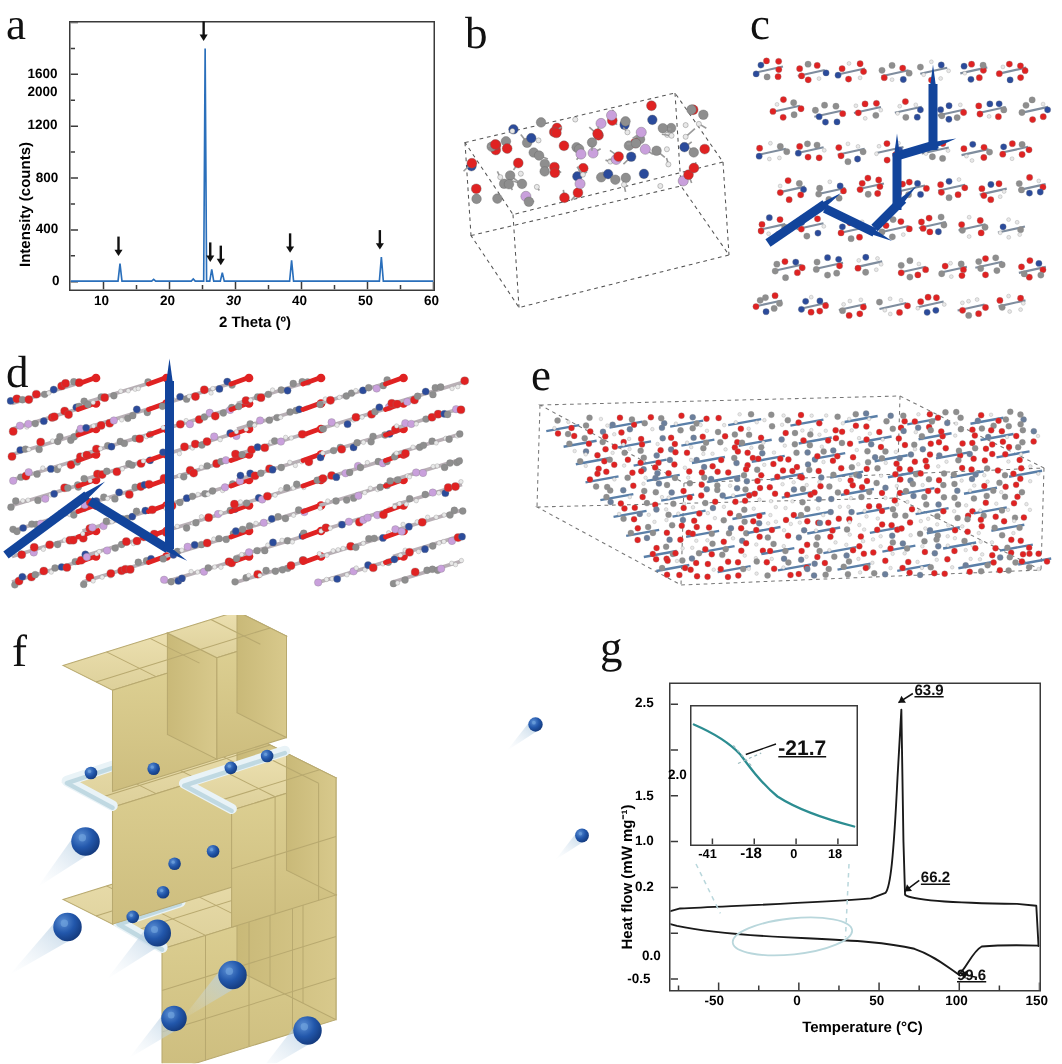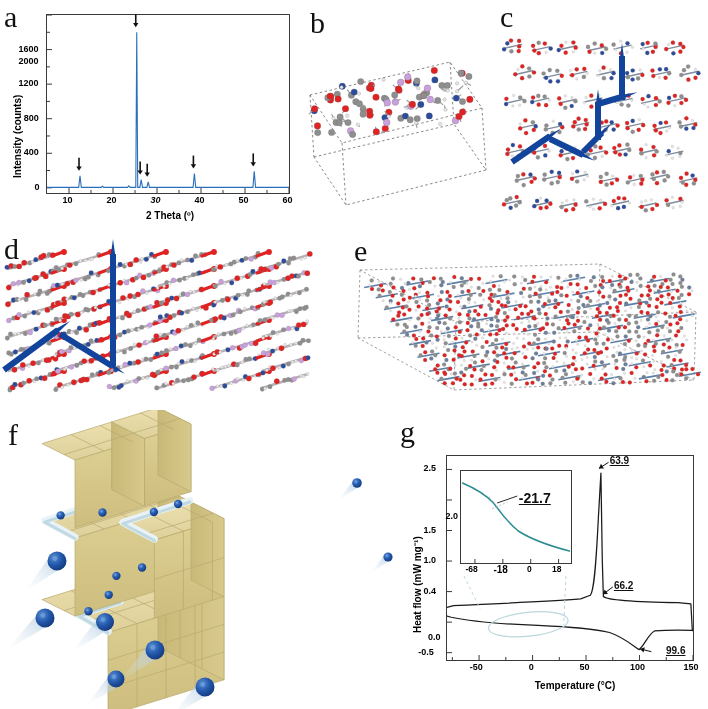--- a/index.html
+++ b/index.html
@@ -2419,21 +2419,21 @@
         <line x1="219.26086956521738" y1="204" x2="219.26086956521738" y2="201" stroke="#3a3a3a" stroke-width="1"></line>
         <path d="M 0 151.47305389221557 L 6.4173913043478255 149.64071856287427 C 42.78260869565217 147.80838323353294, 96.26086956521739 145.97604790419163, 133.69565217391303 142.92215568862275 L 143.32173913043476 139.2574850299401 C 146.5304347826087 135.59281437125748, 148.6695652173913 117.26946107784431, 151.34347826086957 62.299401197604794 L 153.9104347826087 17.101796407185645 L 155.30086956521737 105.05389221556887 L 156.37043478260867 140.47904191616766 C 160.43478260869566 144.1437125748503, 187.17391304347828 145.97604790419163, 231.02608695652174 146.58682634730542 L 243.8608695652174 147.80838323353294 L 245.3582608695652 174.68263473053892" fill="none" stroke="#1a1a1a" stroke-width="1.25" stroke-linejoin="round" stroke-linecap="round"></path>
         <path d="M 0 160.0239520958084 L 4.278260869565218 161.24550898203594 C 21.391304347826086 164.91017964071858, 53.47826086956522 167.96407185628743, 90.91304347826086 169.49101796407186 C 123 171.01796407185628, 144.3913043478261 172.23952095808383, 162.57391304347826 176.51497005988026 C 175.40869565217392 180.79041916167665, 183.96521739130435 188.11976047904193, 192.09391304347824 193.61676646706587 C 196.8 190.56287425149702, 201.07826086956524 178.34730538922156, 207.49565217391304 174.9880239520958 C 218.19130434782608 174.07185628742516, 235.30434782608697 174.07185628742516, 245.3582608695652 174.37724550898204" fill="none" stroke="#1a1a1a" stroke-width="1.25" stroke-linejoin="round" stroke-linecap="round"></path>
         <ellipse cx="81.28695652173913" cy="168.2694610778443" rx="40" ry="12" fill="none" stroke="#b9d7dc" stroke-width="1.2" transform="rotate(-6 81.28695652173913 168.2694610778443)"></ellipse>
       </svg>
   </div>
 
   <div id="gYTicks">
       <div class="tk" style="left:18.2px;top:231.67065868263472px;">-0.5</div>
       <div class="tk" style="left:28px;top:201.1317365269461px;margin-top:16px;">0.0</div>
-      <div class="tk" style="left:23.4px;top:170.59281437125748px;">0.4</div>
+      <div class="tk" style="left:23.4px;top:170.59281437125748px;">0.2</div>
       <div class="tk" style="left:23.4px;top:140.05389221556885px;">1.0</div>
       <div class="tk" style="left:23.4px;top:109.51497005988023px;">1.5</div>
       <div class="tk" style="left:23.4px;top:96px;margin-left:22px;">2.0</div>
       <div class="tk" style="left:23.4px;top:48.43712574850301px;">2.5</div>
     </div>
   <div id="gXTicks">
       <div class="tk" style="left:69.68695652173912px;top:247px;">-50</div>
       <div class="tk" style="left:128.76521739130433px;top:247px;">0</div>
       <div class="tk" style="left:179.44347826086957px;top:247px;">50</div>
       <div class="tk" style="left:230.12173913043478px;top:247px;">100</div>
@@ -2443,36 +2443,36 @@
       <svg width="308" height="294" viewBox="0 0 308 294" style="position:absolute;left:0;top:0;pointer-events:none;">
         <line x1="208.57391304347826" y1="47.32934131736528" x2="198.94782608695652" y2="53.43712574850301" stroke="#111" stroke-width="1"></line>
         <polygon points="198.94782608695652,53.43712574850301 200.95828202040647,48.859127611800034 203.94611157313446,53.568053968008655" fill="#111"></polygon>
         <line x1="212.85217391304346" y1="171.92814371257487" x2="203.01217391304348" y2="179.2574850299401" stroke="#111" stroke-width="1"></line>
         <polygon points="203.01217391304348,179.2574850299401 204.67492111913216,174.54205591599467 208.00626885586954,179.01455355392426" fill="#111"></polygon>
         <line x1="251.35652173913041" y1="236.67065868263472" x2="240.12608695652173" y2="233.92215568862275" stroke="#111" stroke-width="1"></line>
         <polygon points="240.12608695652173,233.92215568862275 244.82024696438654,232.20027827702728 243.49451434905157,237.61724660783634" fill="#111"></polygon>
       </svg>
       <div class="ann" style="left:209.64347826086959px;top:40.32934131736528px;">63.9</div>
       <div class="ann" style="left:213.92173913043476px;top:164.92814371257487px;">66.2</div>
-      <div class="ann" style="left:266px;top:229.67065868263472px;">99.6</div>
+      <div class="ann" style="left:238px;top:229.67065868263472px;">99.6</div>
     </div>
 
   <div class="axisbox" id="gInsetBox" style="left:60px;top:55px;width:110px;height:92px;">
     <svg id="gInsetSvg" width="110" height="92" viewBox="0 0 110 92" style="position:absolute;left:0;top:0;">
         <line x1="13.943661971830986" y1="92" x2="13.943661971830986" y2="88" stroke="#3a3a3a" stroke-width="1"></line>
         <line x1="41.83098591549296" y1="92" x2="41.83098591549296" y2="88" stroke="#3a3a3a" stroke-width="1"></line>
         <line x1="69.71830985915493" y1="92" x2="69.71830985915493" y2="88" stroke="#3a3a3a" stroke-width="1"></line>
         <line x1="97.60563380281691" y1="92" x2="97.60563380281691" y2="88" stroke="#3a3a3a" stroke-width="1"></line>
         <path d="M 1.5492957746478873 12 C 10.84507042253521 16, 23.239436619718308 22, 32.53521126760563 32 C 38.732394366197184 40, 44.929577464788736 50, 57.323943661971825 60 C 69.71830985915493 68, 85.2112676056338 74, 108.45070422535211 80" fill="none" stroke="#2c8d91" stroke-width="1.5" stroke-linecap="round"></path>
         <line x1="27.887323943661972" y1="26" x2="40.28169014084507" y2="40" stroke="#9ab9bd" stroke-width="0.8" stroke-dasharray="2,2"></line>
         <line x1="30.985915492957748" y1="38" x2="46.478873239436616" y2="31" stroke="#9ab9bd" stroke-width="0.8" stroke-dasharray="2,2"></line>
       </svg>
   </div>
   <div id="gInsetTicks">
-      <div class="tk" style="left:65.543661971831px;top:149px;font-size:8.5px;">-68</div>
+      <div class="tk" style="left:65.543661971831px;top:149px;font-size:8.5px;">-41</div>
       <div class="tk" style="left:93.43098591549295px;top:149px;font-size:10px;">-18</div>
       <div class="tk" style="left:126.91830985915495px;top:149px;font-size:8.5px;">0</div>
       <div class="tk" style="left:152.0056338028169px;top:149px;font-size:8.5px;">18</div>
     </div>
   <div id="gInsetAnn">
       <svg width="308" height="294" viewBox="0 0 308 294" style="position:absolute;left:0;top:0;pointer-events:none;">
         <line x1="117.32394366197182" y1="81" x2="97.1830985915493" y2="88" stroke="#111" stroke-width="0.9"></line>
         <line x1="64" y1="161" x2="80.22608695652174" y2="193.91616766467067" stroke="#b9d7dc" stroke-width="1" stroke-dasharray="3,3"></line>
         <line x1="166" y1="161" x2="163.6521739130435" y2="209.79640718562874" stroke="#b9d7dc" stroke-width="1" stroke-dasharray="3,3"></line>
       </svg>

